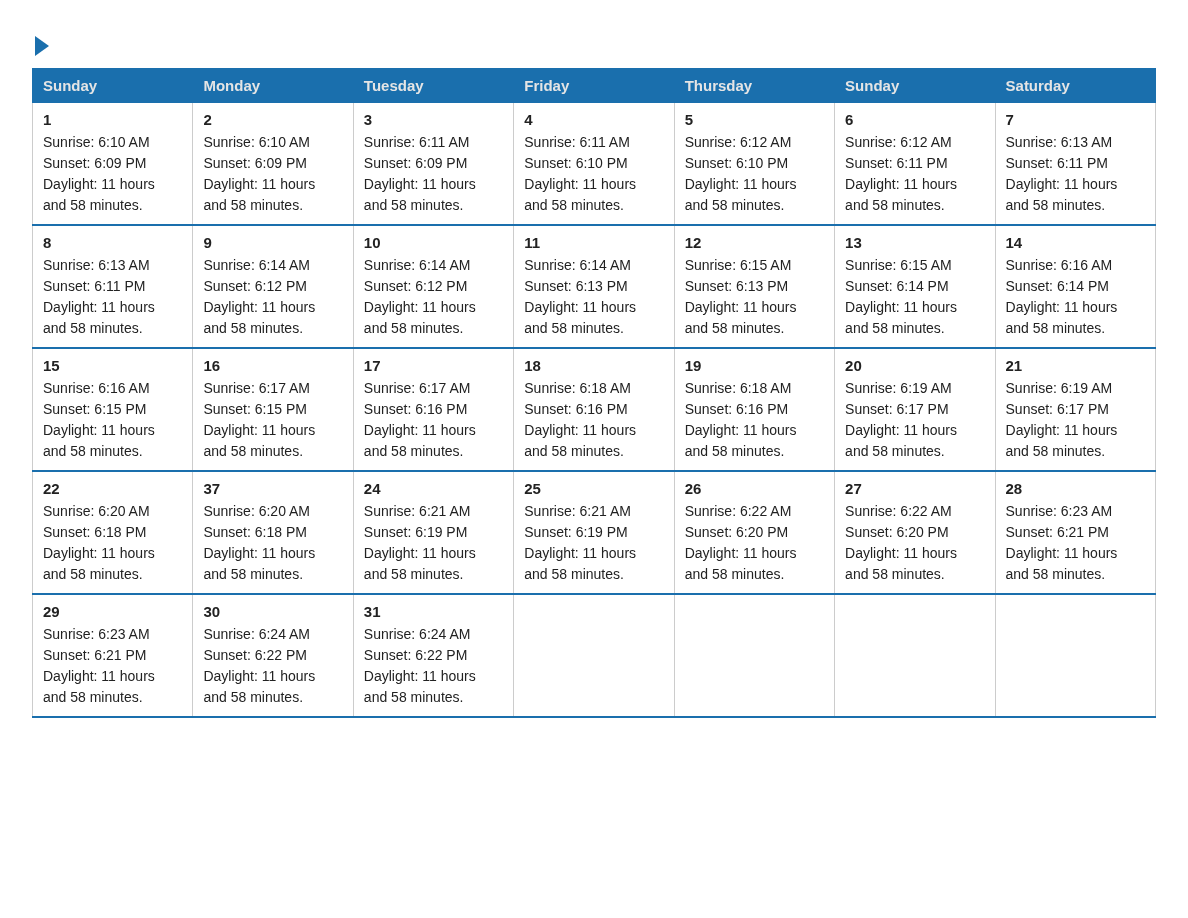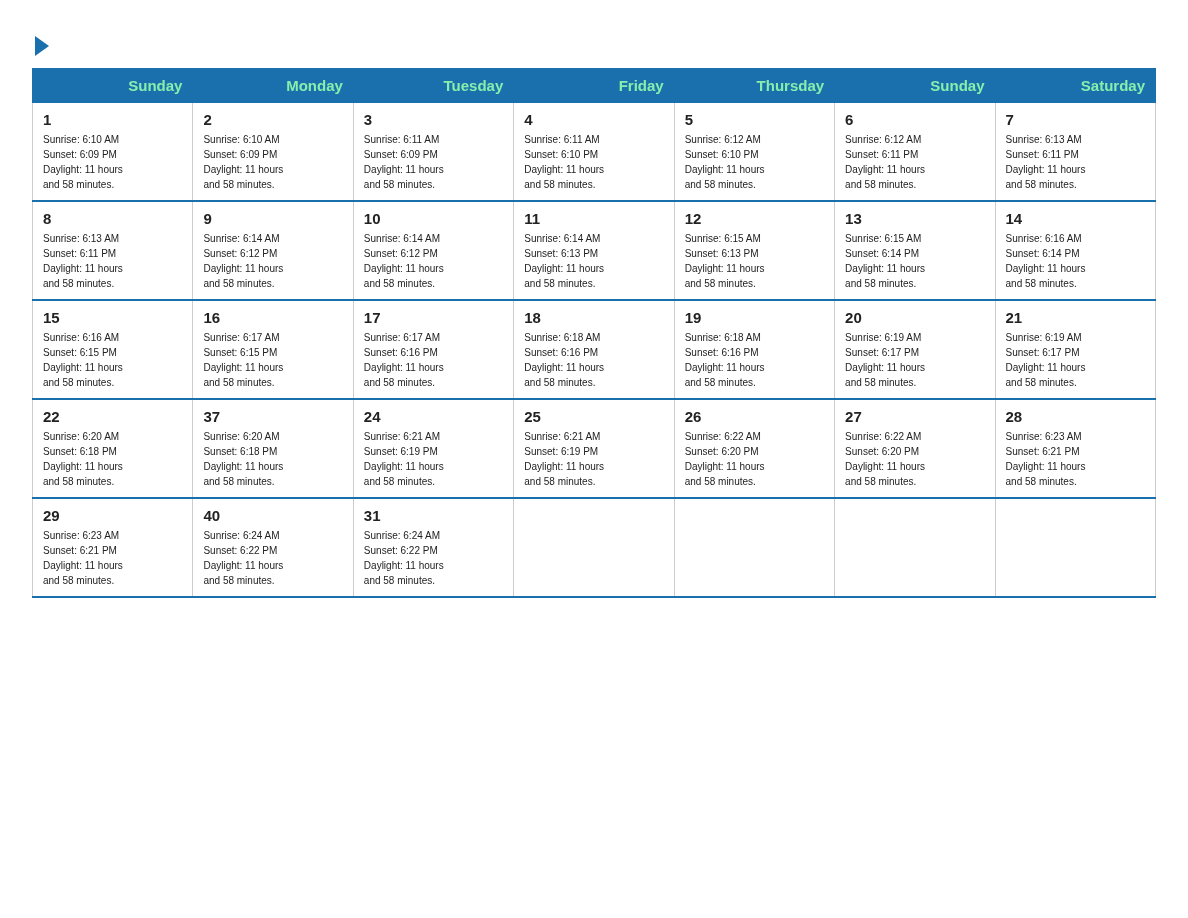--- a/index.html
+++ b/index.html
@@ -29,46 +29,46 @@
       color: #444;
       margin-top: 2px;
     }
     table {
       width: 100%;
       border-collapse: collapse;
       margin-top: 8px;
     }
     thead tr th {
       background-color: #1a6fad;
-      color: #86efac;
+      color: #e5e5e5;
       font-size: 15px;
       font-weight: bold;
       padding: 8px 10px;
-      text-align: right;
+      text-align: left;
       border: 1px solid #1a6fad;
     }
     tbody tr td {
       border: 1px solid #ccc;
       padding: 8px 10px;
       vertical-align: top;
       font-size: 13px;
       color: #222;
       width: 14.28%;
     }
     tbody tr {
       border-bottom: 2px solid #1a6fad;
     }
     .day-number {
       font-size: 15px;
       font-weight: bold;
       margin-bottom: 4px;
       display: block;
     }
     .day-info {
-      font-size: 10px;
+      font-size: 14px;
       line-height: 1.5;
       color: #222;
     }
     td.empty {
       background: #fff;
     }
     .logo-wrapper {
       display: flex;
       flex-direction: column;
       align-items: flex-start;
@@ -394,21 +394,21 @@
         <td>
         <span class="day-number">29</span>
         <div class="day-info">
           Sunrise: 6:23 AM<br>
           Sunset: 6:21 PM<br>
           Daylight: 11 hours<br>
           and 58 minutes.
         </div>
       </td>
         <td>
-        <span class="day-number">40</span>
+        <span class="day-number">30</span>
         <div class="day-info">
           Sunrise: 6:24 AM<br>
           Sunset: 6:22 PM<br>
           Daylight: 11 hours<br>
           and 58 minutes.
         </div>
       </td>
         <td>
         <span class="day-number">31</span>
         <div class="day-info">

